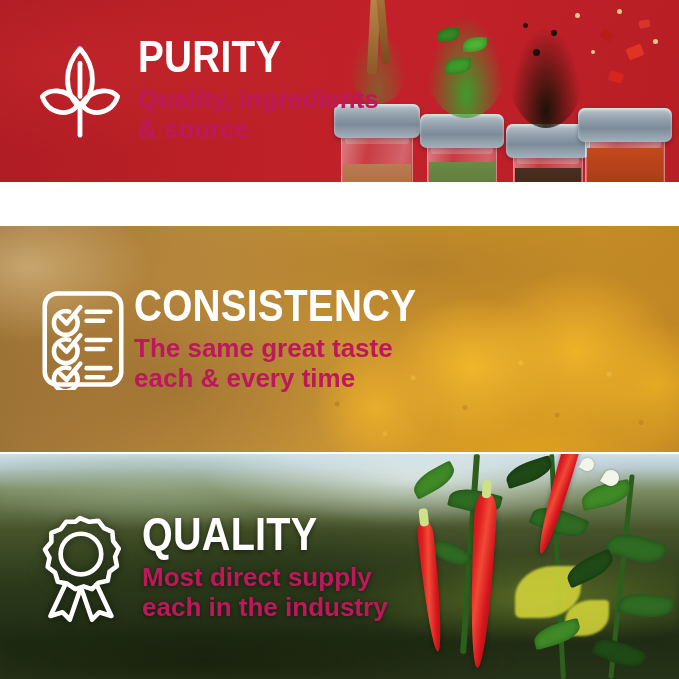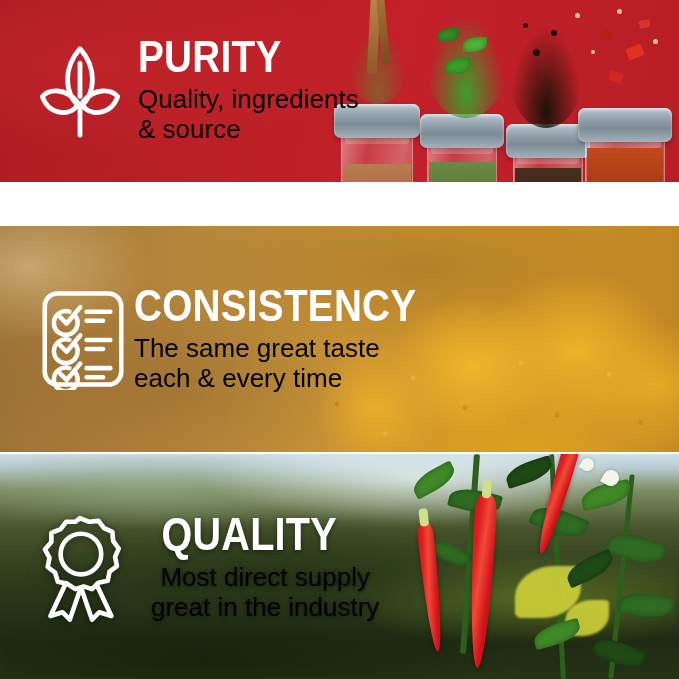--- a/index.html
+++ b/index.html
@@ -19,21 +19,21 @@
     flex:0 0 auto;display:flex;align-items:center;justify-content:center;
   }
   .text-wrap{flex:0 0 auto;display:flex;flex-direction:column;justify-content:center;}
   .title{
     color:#ffffff;font-weight:bold;letter-spacing:0.3px;
     line-height:1.0;
     transform:scaleX(0.86);transform-origin:left center;
     white-space:nowrap;
   }
   .subtitle{
-    color:#000000;font-weight:normal;line-height:1.14;white-space:pre-line;
+    color:#be185d;font-weight:bold;line-height:1.14;white-space:pre-line;
   }
 
   
   #panel-purity{top:0;height:182px;}
   #panel-purity .bg{
     background:
       radial-gradient(ellipse 60% 70% at 12% 35%, rgba(200,40,45,0.55), rgba(0,0,0,0) 70%),
       linear-gradient(100deg,#ae1c24 0%,#bb2026 32%,#c2212a 58%,#b81e25 100%);
   }
   #panel-purity .content{padding-left:34px;}
@@ -132,21 +132,21 @@
   .chili{position:absolute;border-radius:48% 48% 50% 50% / 12% 12% 88% 88%;
     background:linear-gradient(95deg,#c5121a 0%,#e02020 22%,#f04a36 42%,#d3141c 70%,#9e0d14 100%);
     box-shadow:0 2px 5px rgba(0,0,0,.35);}
   .chili .calyx{position:absolute;top:-12px;left:50%;transform:translateX(-50%);
     width:9px;height:18px;background:#cfe08a;border-radius:4px;}
   .blossom{position:absolute;width:16px;height:16px;background:#f2f6ea;border-radius:50% 50% 50% 0;transform:rotate(30deg);box-shadow:0 0 3px rgba(0,0,0,.25);}
   .yellowleaf{position:absolute;background:#d7d83a;border-radius:60% 10% 60% 10%;opacity:.85;filter:blur(1px);}
 
   #panel-quality .content{padding-left:30px;}
   #panel-quality .icon-wrap{width:100px;height:112px;}
-  #panel-quality .text-wrap{margin-left:21px;margin-top:0px;text-align:center;}
+  #panel-quality .text-wrap{margin-left:12px;margin-top:0px;}
   #panel-quality .title{font-size:46px;text-shadow:0 2px 6px rgba(0,0,0,.45);}
   #panel-quality .subtitle{font-size:26px;margin-top:6px;text-shadow:0 1px 5px rgba(0,0,0,.55);}
   #panel-quality .icon-wrap svg{filter:drop-shadow(0 1px 4px rgba(0,0,0,.55));}
 
   .gap{position:absolute;left:0;width:679px;height:2px;background:#ffffff;}
 </style>
 </head>
 <body>
 
 <div class="board">
@@ -306,18 +306,18 @@
           <path d="M52 6
                    L62 10 L72 9 L78 17 L87 21 L88 31 L94 39 L90 48 L92 58 L84 64 L82 74 L72 76 L65 83 L56 80 L47 83 L38 77 L28 75 L25 65 L17 59 L19 49 L14 40 L21 32 L21 22 L31 18 L37 10 L47 10 Z"></path>
           <circle cx="53" cy="45" r="22"></circle>
           <path d="M36 78 L20 112 L33 108 L41 116 L52 84"></path>
           <path d="M70 78 L86 112 L73 108 L65 116 L54 84"></path>
         </svg>
       </div>
       <div class="text-wrap">
         <div class="title">QUALITY</div>
         <div class="subtitle">Most direct supply
-great in the industry</div>
+each in the industry</div>
       </div>
     </div>
   </section>
 
 </div>
 
 </body></html>

